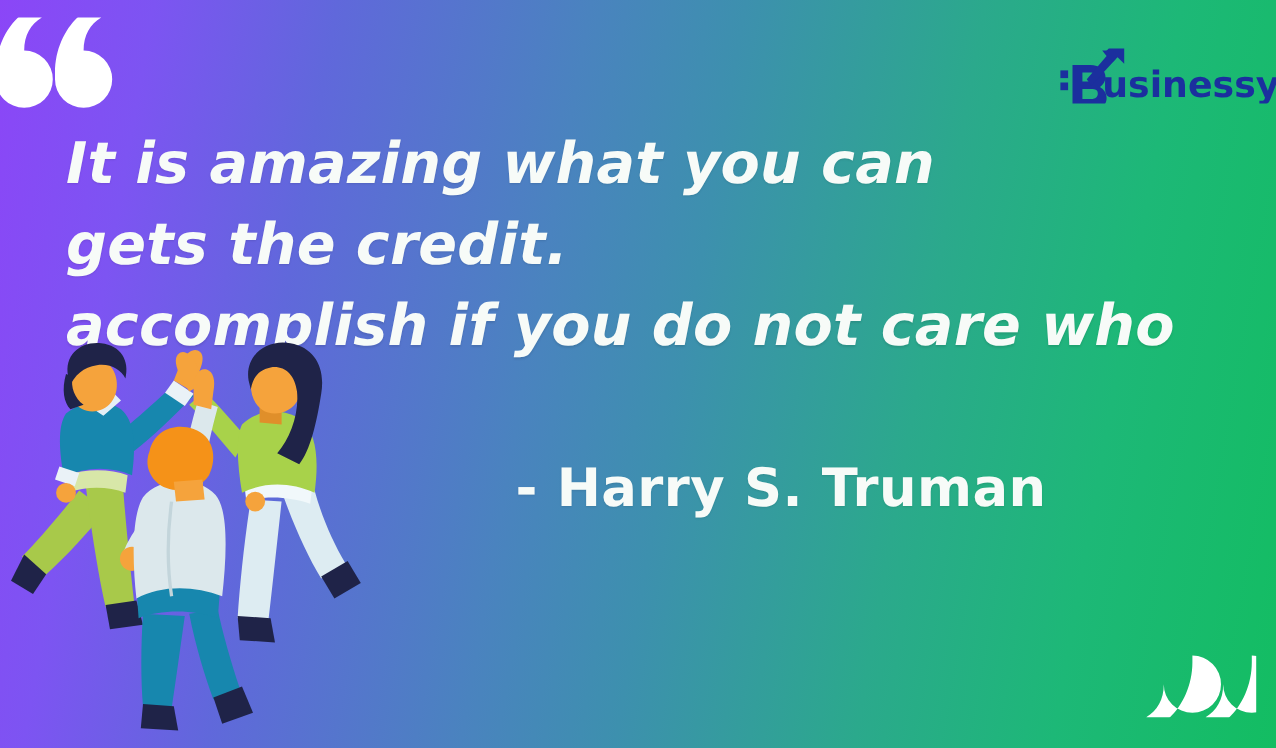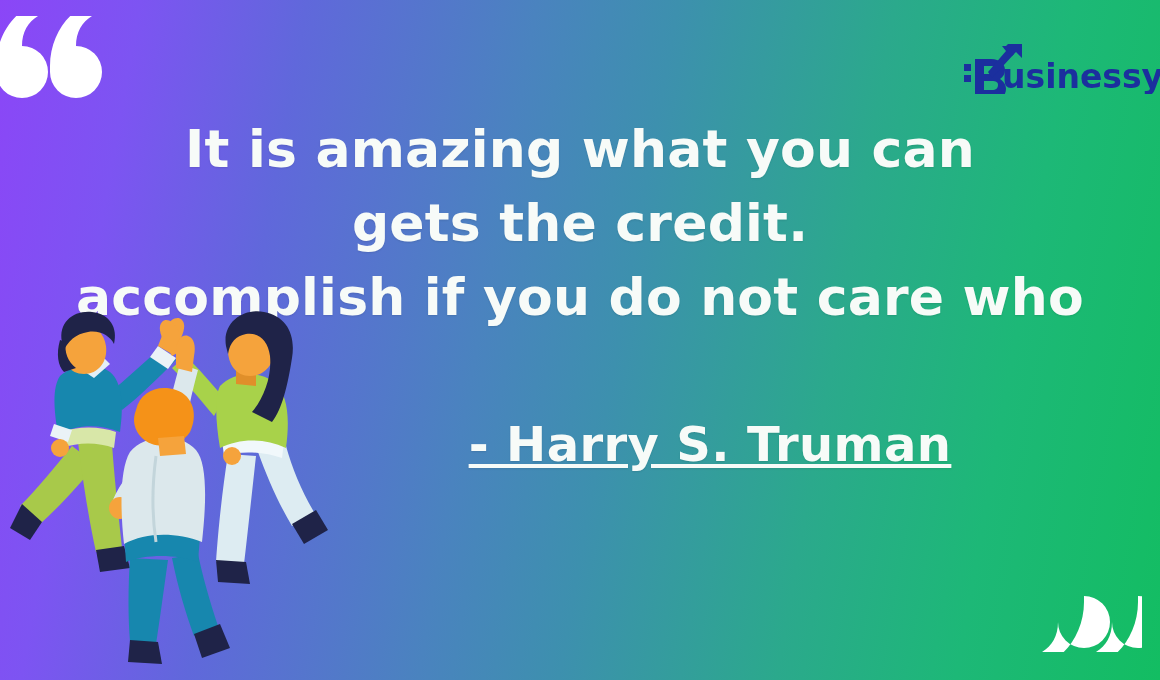--- a/index.html
+++ b/index.html
@@ -56,21 +56,22 @@
     line-height: 1;
   }
   .logo svg { display: block; }
 
   
   .quote-block {
     position: absolute;
     left: 60px;
     top: 112px;
     width: 1040px;
-    text-align: center;
+    text-align: left;
+    font-style: italic;
   }
   .quote-line {
     color: #f7fbf8;
     font-family: "DejaVu Sans", sans-serif;
     font-weight: bold;
     font-size: 52px;
     line-height: 74px;
     letter-spacing: 0.2px;
     white-space: nowrap;
     text-shadow: 0 1px 2px rgba(0,0,0,0.10);
@@ -83,21 +84,20 @@
     width: 700px;
     text-align: center;
     color: #f7fbf8;
     font-family: "DejaVu Sans", sans-serif;
     font-weight: bold;
     font-size: 48px;
     line-height: 64px;
     letter-spacing: 0.4px;
     white-space: nowrap;
     text-shadow: 0 1px 2px rgba(0,0,0,0.10);
-    text-decoration: underline;
   }
 
   
   .illustration {
     position: absolute;
     left: 0px;
     top: 306px;
     width: 330px;
     height: 374px;
   }

